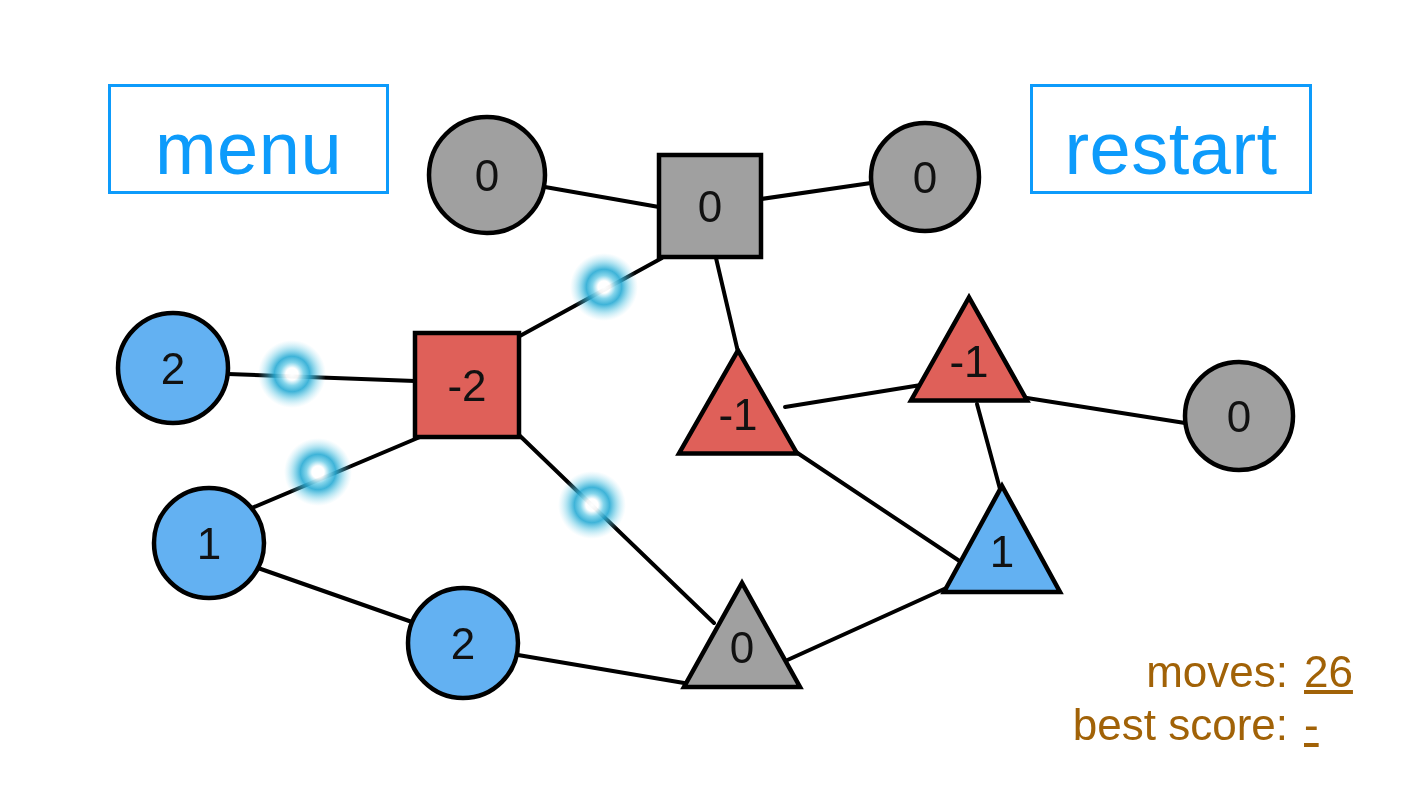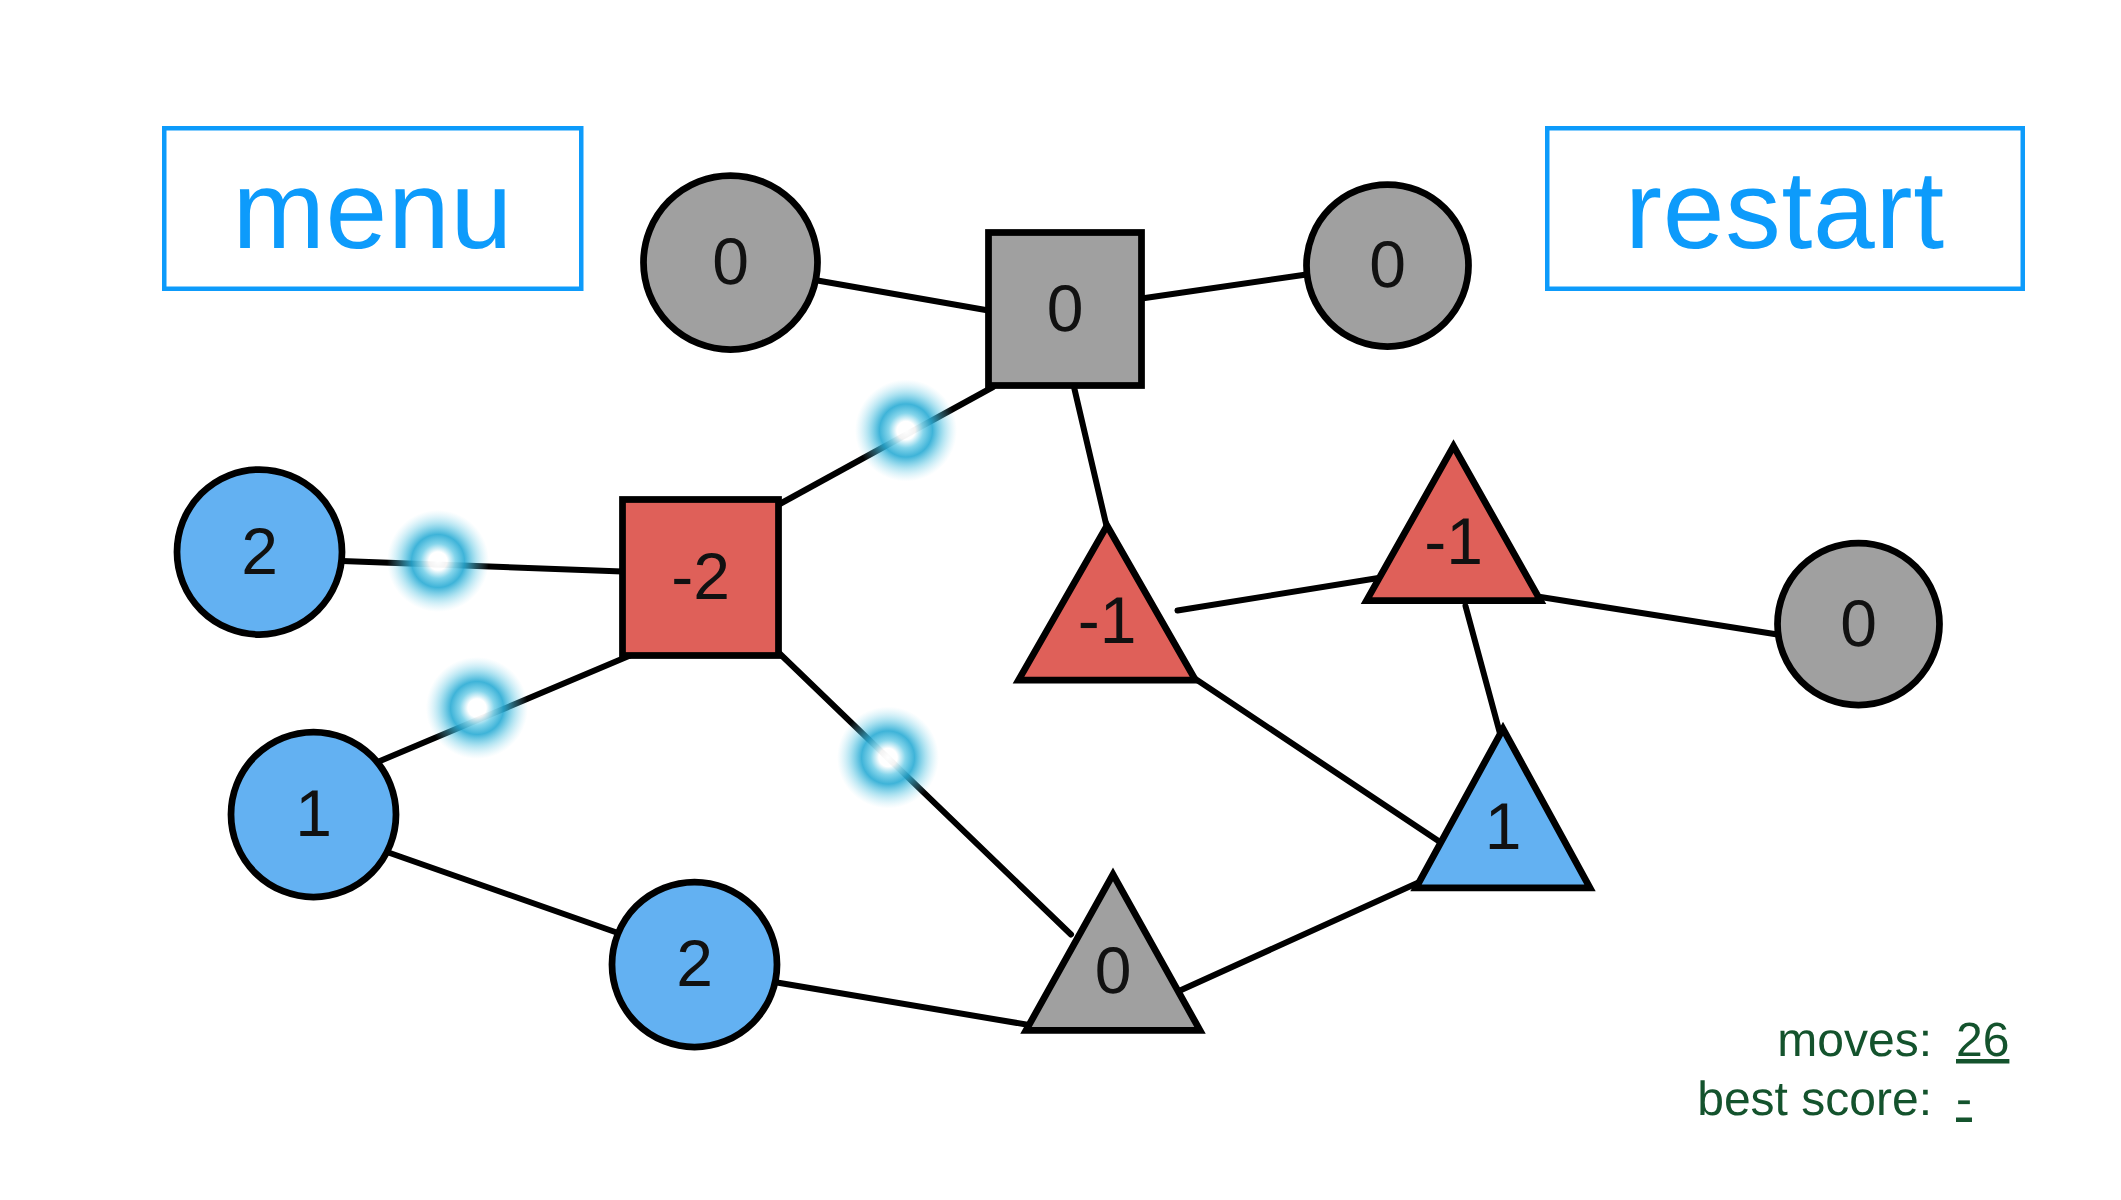--- a/index.html
+++ b/index.html
@@ -27,51 +27,51 @@
     width: 1414px;
     height: 800px;
   }
   .btn {
     position: absolute;
     box-sizing: border-box;
     border: 3px solid #0d9bfb;
     background: #ffffff;
     color: #0d9bfb;
     display: flex;
-    align-items: center;
+    align-items: flex-end;
     justify-content: center;
     font-family: "Liberation Sans", sans-serif;
     font-weight: 300;
     letter-spacing: 0.5px;
     cursor: pointer;
     user-select: none;
   }
   #menu-button {
     left: 108px;
     top: 84px;
     width: 281px;
     height: 110px;
     font-size: 74px;
   }
   #restart-button {
     left: 1030px;
     top: 84px;
-    width: 320px;
+    width: 282px;
     height: 110px;
     font-size: 74px;
   }
   #status-panel {
     position: absolute;
     right: 48px;
     bottom: 48px;
     text-align: right;
-    color: #14532d;
+    color: #a16207;
     font-family: "Liberation Sans", sans-serif;
     font-weight: 300;
-    font-size: 32px;
+    font-size: 44px;
     line-height: 1.22;
   }
   .status-row {
     display: flex;
     justify-content: flex-end;
     align-items: baseline;
     white-space: nowrap;
   }
   .status-label { margin-right: 16px; }
   .status-value { min-width: 62px; text-align: left; text-decoration: underline; }

